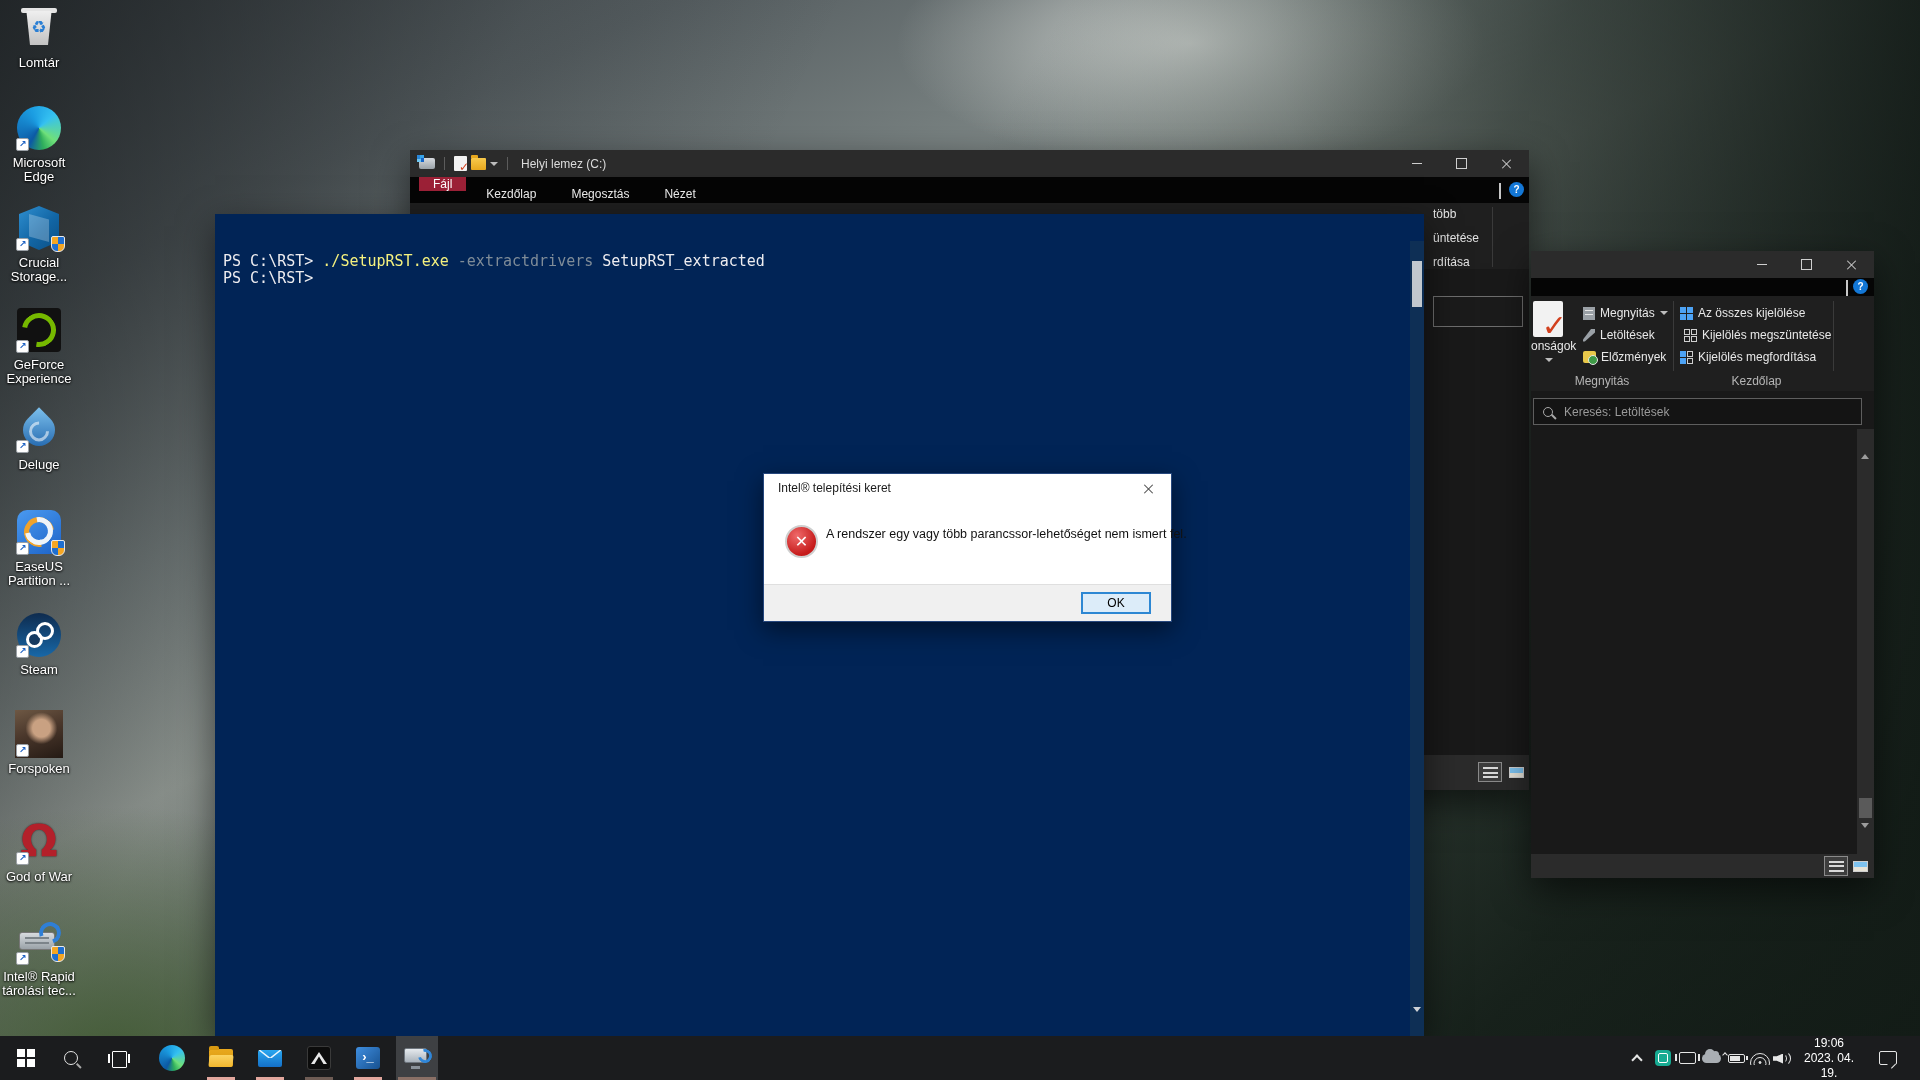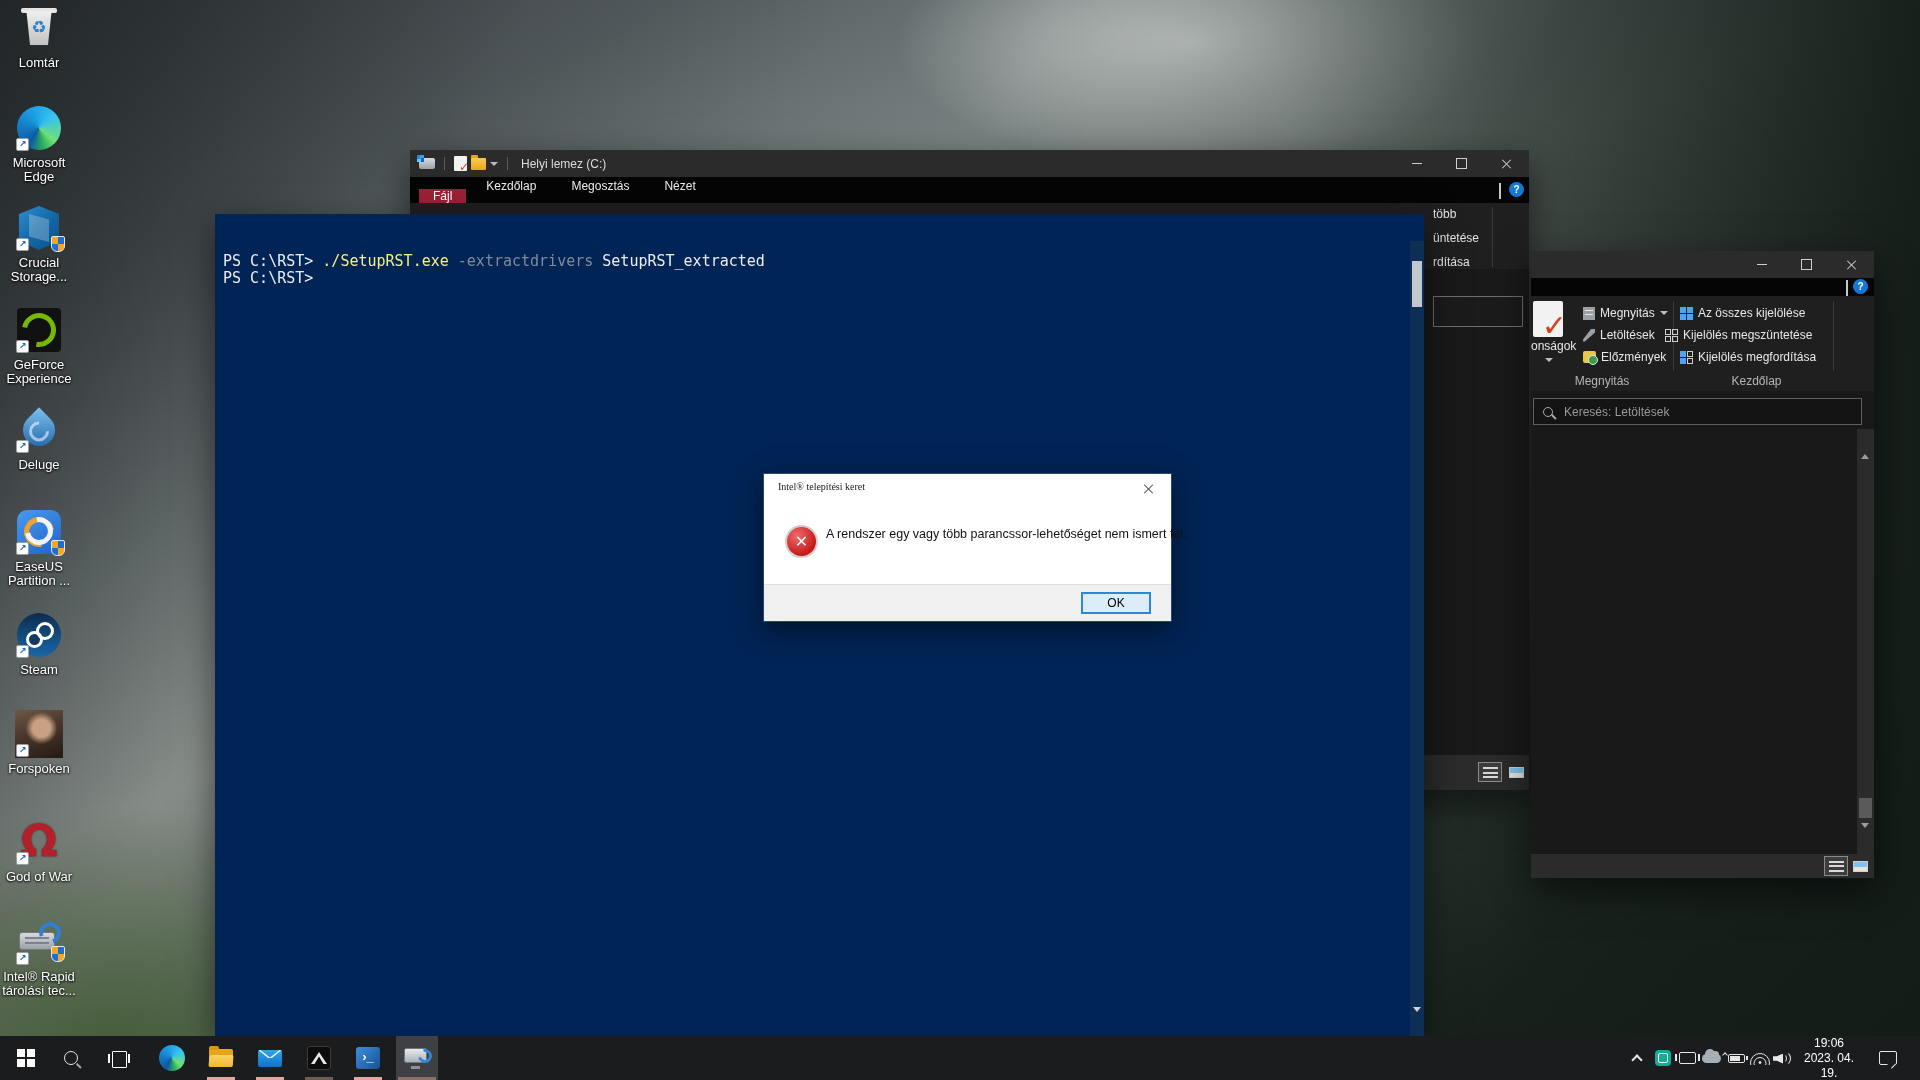--- a/index.html
+++ b/index.html
@@ -80,21 +80,21 @@
   .xg{position:relative;width:11px;height:11px;}
   .xg::before,.xg::after{content:"";position:absolute;left:5px;top:0;width:1px;height:12px;background:#cfcfcf;}
   .xg::before{transform:rotate(45deg);}.xg::after{transform:rotate(-45deg);}
   .chev-up{width:8px;height:8px;border-top:2px solid #c7c7c7;border-right:2px solid #c7c7c7;transform:rotate(-45deg);margin-top:3px;}
   .help-ball{width:15px;height:15px;border-radius:50%;background:#1377d6;color:#fff;font-size:10px;font-weight:bold;
     display:flex;align-items:center;justify-content:center;}
   .caret-down{width:0;height:0;border-left:4px solid transparent;border-right:4px solid transparent;border-top:4px solid #bdbdbd;}
   .vsep{width:1px;height:13px;background:#5c5c5c;margin:0 5px;}
 
   
-  .tabrow{position:relative;height:26px;background:#050505;display:flex;align-items:flex-end;color:#ededed;font-size:12px;}
+  .tabrow{position:relative;height:26px;background:#050505;display:flex;align-items:flex-start;color:#ededed;font-size:12px;}
   .tab{display:flex;align-items:center;padding:10px 15px;}
   .tab-file{background:#9c2137;color:#fff;margin-left:9px;padding:0 14px;}
   .ribbon{position:relative;background:#1f1f1f;color:#e8e8e8;font-size:12px;}
   .grouplbl{color:#b5b5b5;font-size:12px;}
   .searchbox{display:flex;align-items:center;background:#141414;border:1px solid #5e5e5e;}
   .glass{position:relative;width:10px;height:10px;border:1.5px solid #a9a9a9;border-radius:50%;flex:none;}
   .glass::after{content:"";position:absolute;width:6px;height:1.5px;background:#a9a9a9;transform:rotate(45deg);right:-5px;bottom:-2px;}
   .searchbox input{background:transparent;border:none;outline:none;color:#bdbdbd;font-size:12px;width:100%;
     font-family:"Liberation Sans",sans-serif;}
   .searchbox input::placeholder{color:#9a9a9a;opacity:1;}
@@ -149,21 +149,21 @@
   .ps-body{position:absolute;left:0;top:27px;right:14px;bottom:0;padding:12px 8px;}
   .ps-line{white-space:pre;font-family:"DejaVu Sans Mono","Liberation Mono",monospace;font-size:15px;line-height:17px;color:#eeedf0;}
   .c-cmd{color:#f5f17e;}
   .c-param{color:#7f8c98;}
   #ps .scrollbar{right:0;top:27px;bottom:0;width:14px;background:#0e2f55;}
   #ps .thumb{position:absolute;left:2px;top:20px;width:10px;height:46px;background:#c2c8cd;}
 
   
   #dlg{left:763px;top:473px;width:409px;height:149px;background:#fff;border:1px solid #26477d;z-index:40;
     box-shadow:0 8px 24px rgba(0,0,0,.5);}
-  #dlg .dtitle{position:absolute;left:14px;top:7px;font-size:10px;color:#1a1a1a;font-family:Liberation Serif, serif;}
+  #dlg .dtitle{position:absolute;left:14px;top:7px;font-size:12px;color:#1a1a1a;}
   #dlg .dclose{position:absolute;right:8px;top:4px;width:30px;height:20px;display:flex;align-items:center;justify-content:center;}
   #dlg .dclose .xg::before,#dlg .dclose .xg::after{background:#444;}
   .err-ico{position:absolute;left:21px;top:51px;width:33px;height:33px;border-radius:50%;border:2px solid #cfcfcf;
     background:radial-gradient(circle at 35% 30%,#ef6a6a,#c61b1b 70%);color:#fff;display:flex;align-items:center;
     justify-content:center;font-size:16px;font-weight:bold;}
   .err-ico::after{content:"\2715";}
   #dlg .msg{position:absolute;left:62px;top:53px;width:372px;font-size:12.5px;line-height:15px;color:#111;}
   #dlg .footer{position:absolute;left:0;right:0;bottom:0;height:37px;background:#f0f0f0;border-top:1px solid #dfdfdf;}
   #dlg .okbtn{position:absolute;right:20px;top:7px;width:70px;height:22px;background:#dcecf9;border:2px solid #2d87d3;
     font-size:12px;color:#000;display:flex;align-items:center;justify-content:center;font-family:"Liberation Sans",sans-serif;}
@@ -402,21 +402,21 @@
 
     <div class="rib-item" style="left:149px;top:10px;">
       <span class="selgrid">
           <i class="sg-fill"></i>
           <i class="sg-fill"></i>
           <i class="sg-fill"></i>
           <i class="sg-fill"></i>
         </span>
       <span>Az összes kijelölése</span>
     </div>
-    <div class="rib-item" style="left:134px;top:32px;">
+    <div class="rib-item" style="left:153px;top:32px;">
       <span class="selgrid">
           <i class="sg-out"></i>
           <i class="sg-out"></i>
           <i class="sg-out"></i>
           <i class="sg-out"></i>
         </span>
       <span>Kijelölés megszüntetése</span>
     </div>
     <div class="rib-item" style="left:149px;top:54px;">
       <span class="selgrid">

